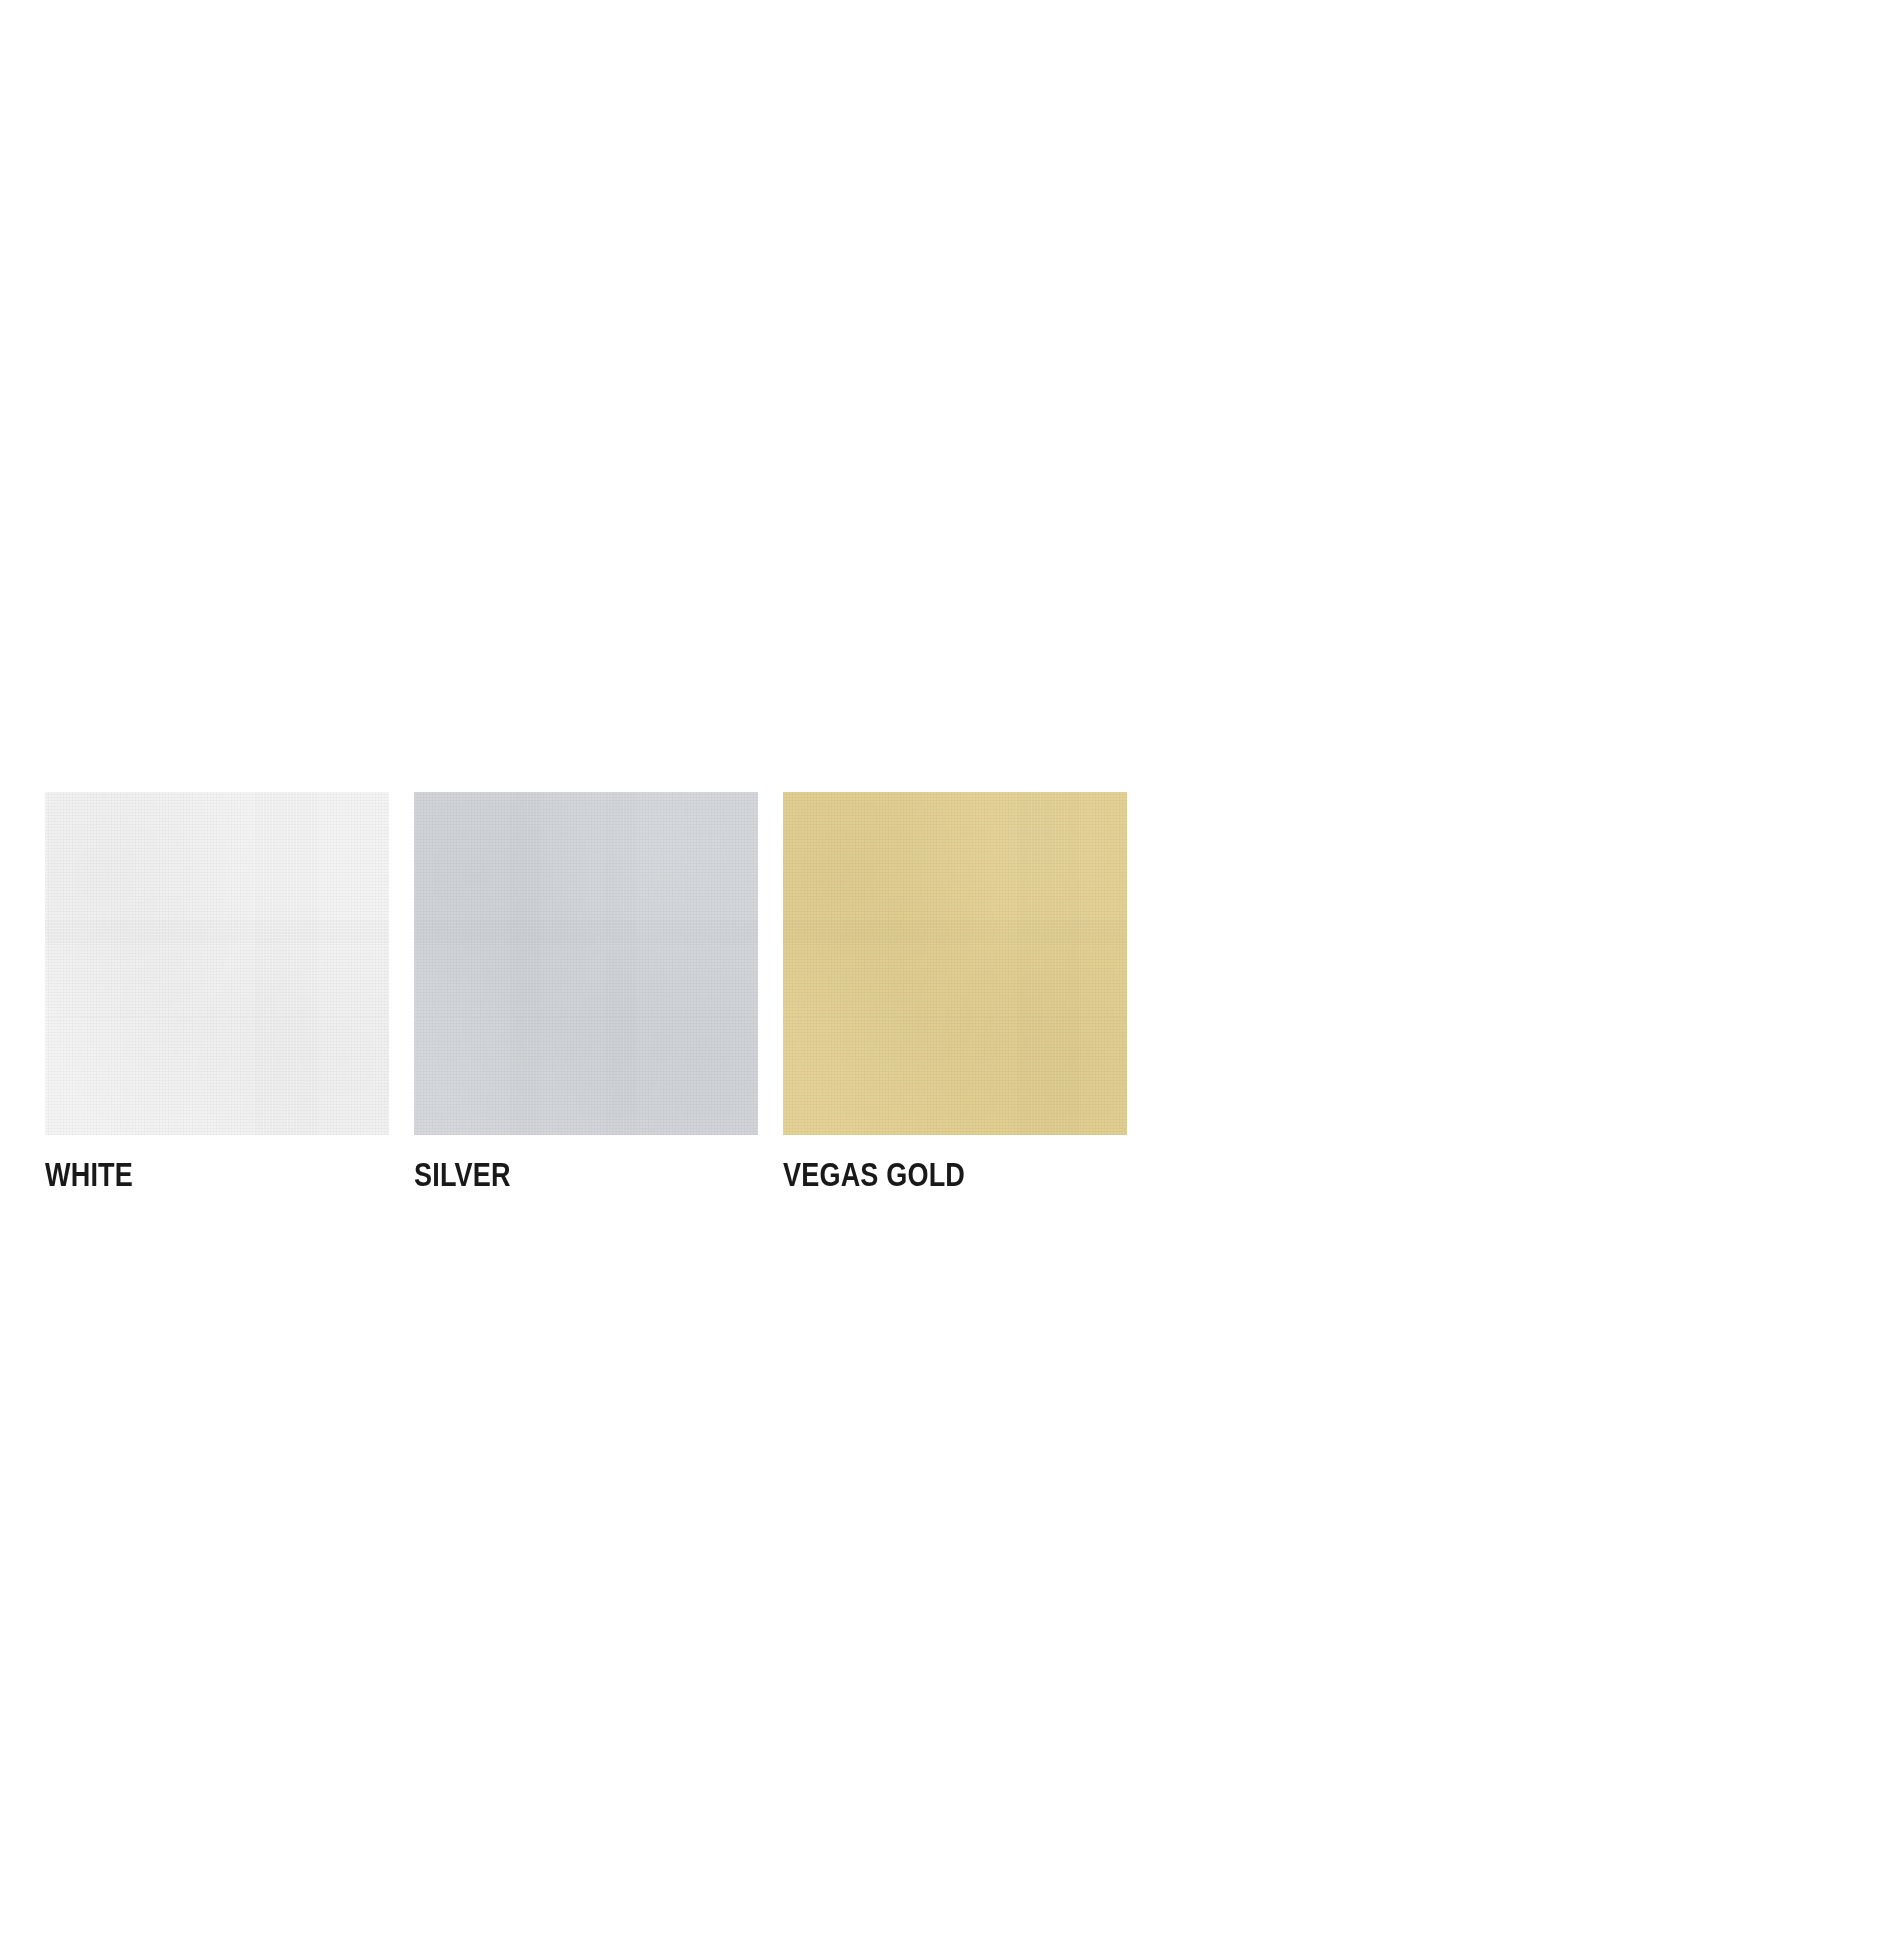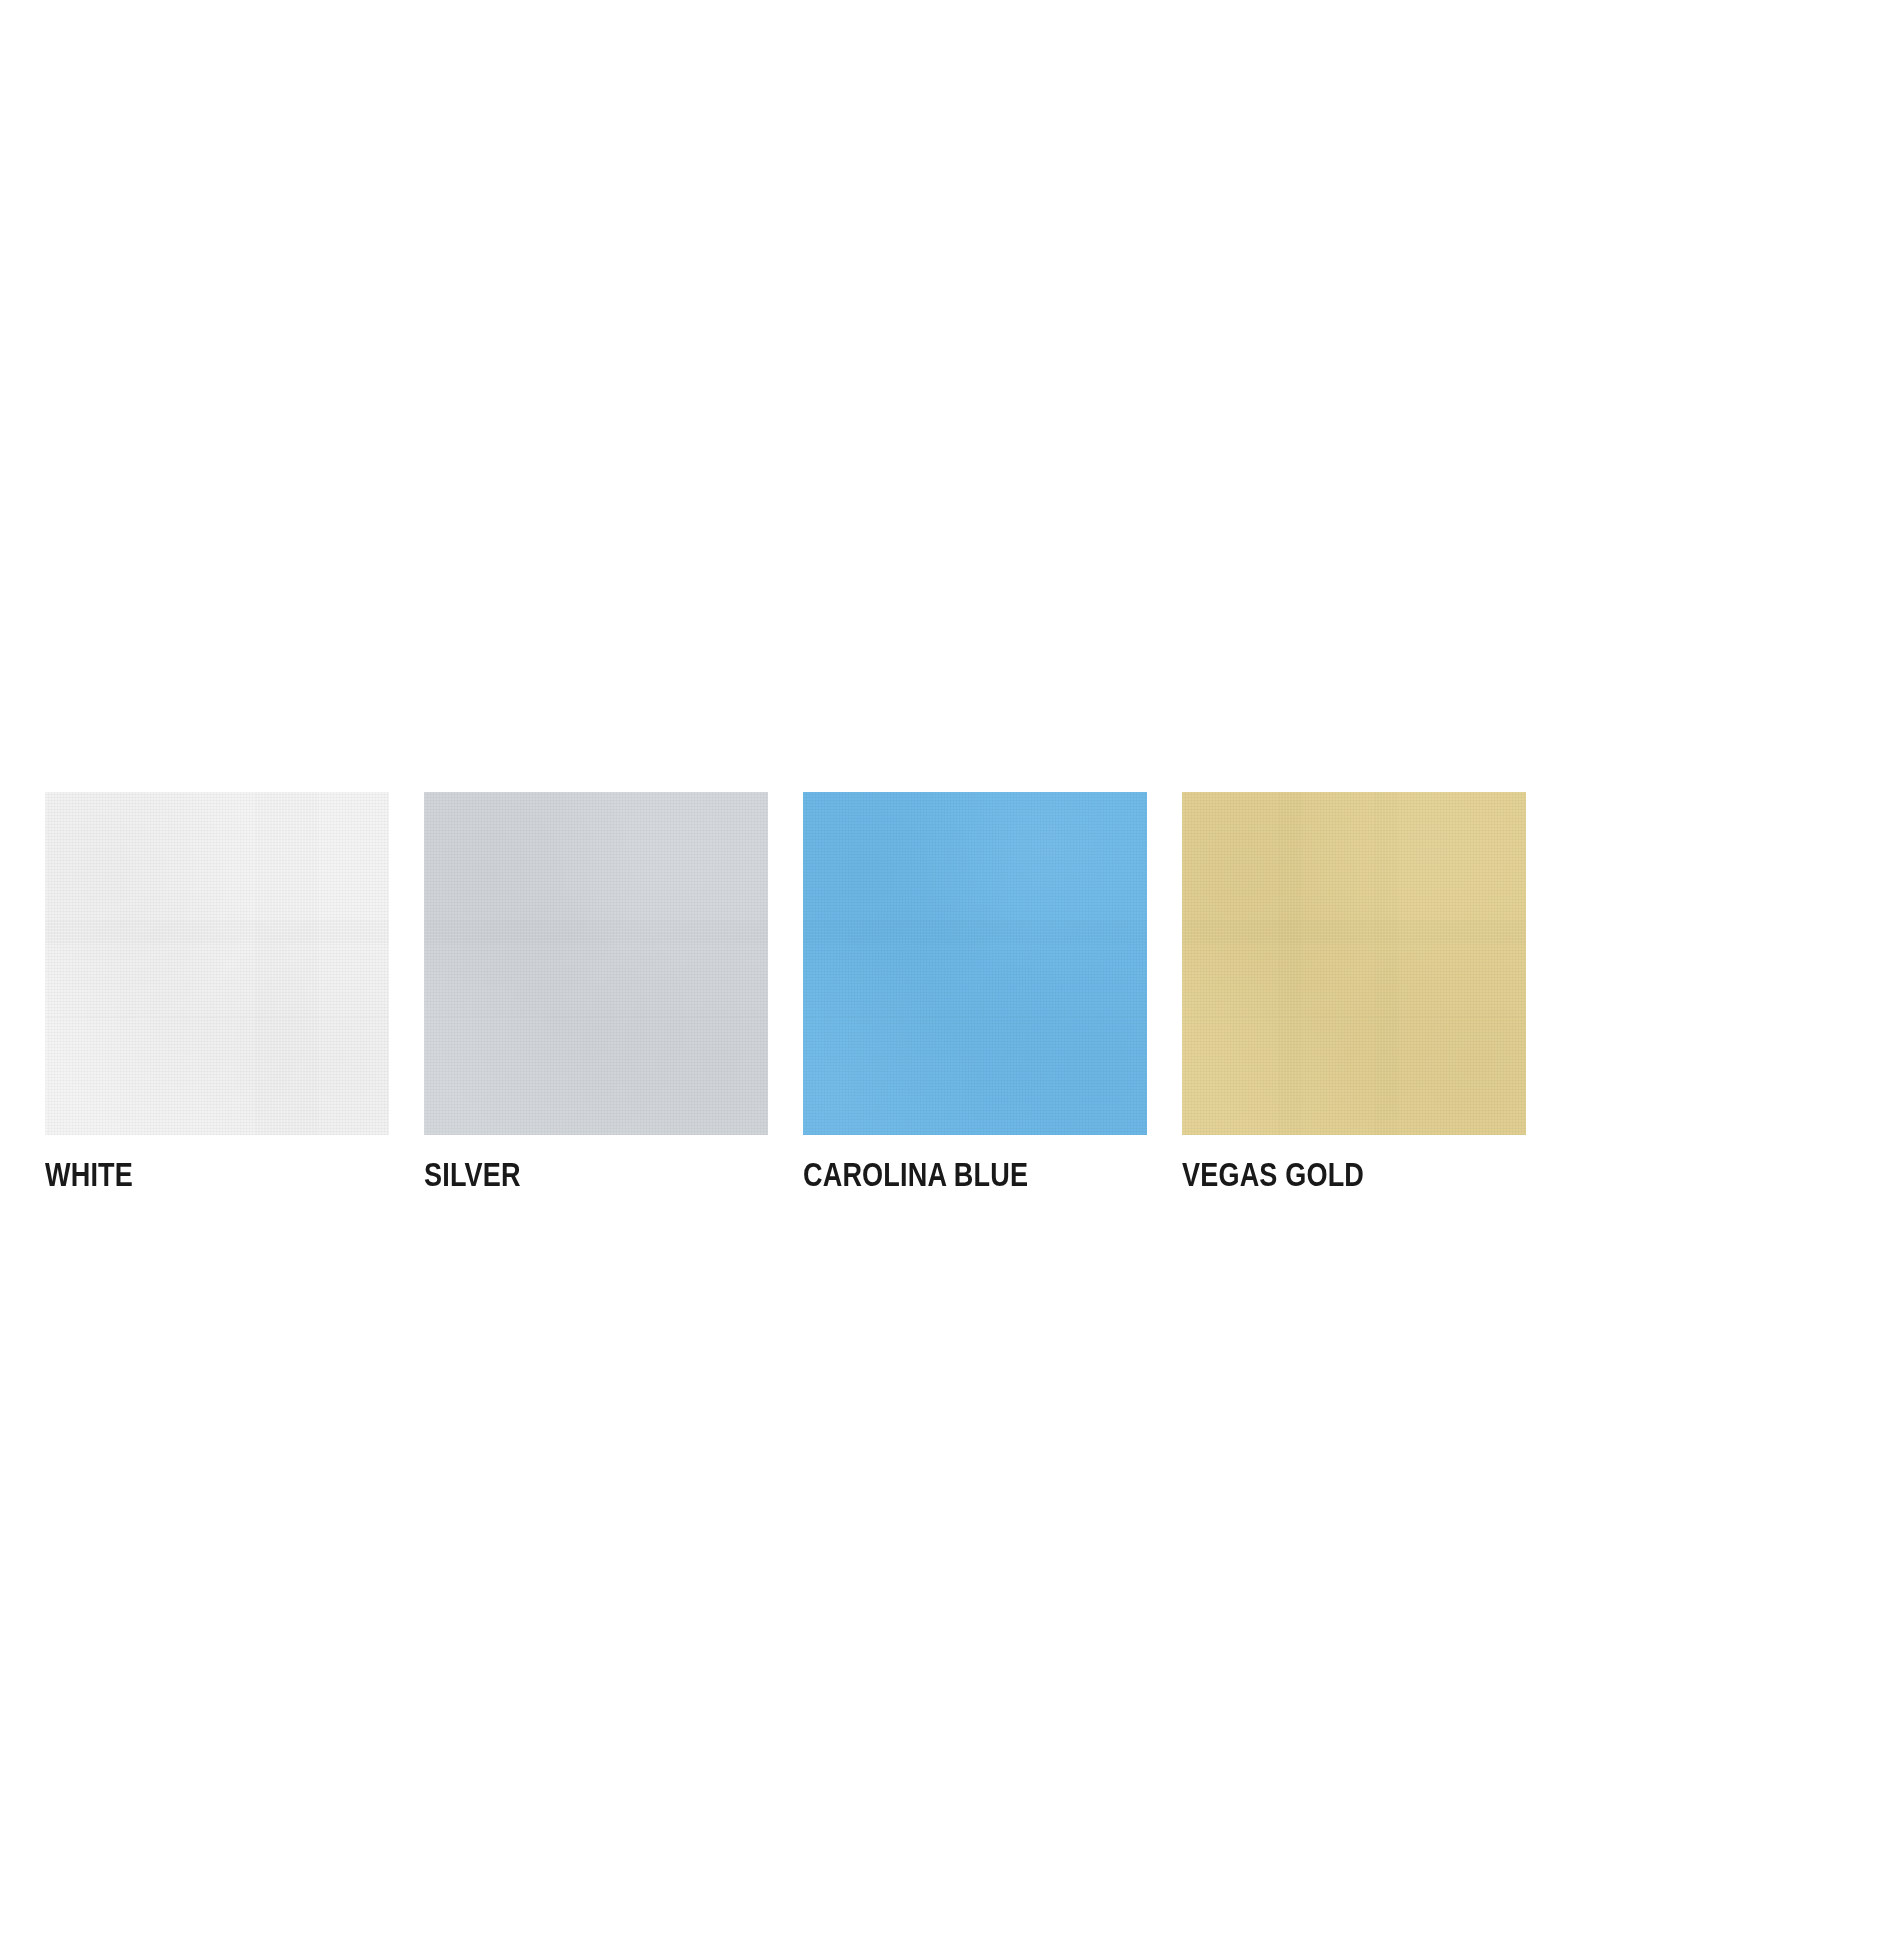--- a/index.html
+++ b/index.html
@@ -18,21 +18,21 @@
 
   #swatch-board {
     position: absolute;
     left: 45px;
     top: 792px;
     width: 1809px;
     height: 395px;
     display: flex;
     flex-direction: row;
     align-items: flex-start;
-    gap: 35px;
+    gap: 25px;
   }
 
   .swatch-cell {
     width: 344px;
     display: flex;
     flex-direction: column;
     align-items: flex-start;
   }
 
   .swatch-chip {
@@ -106,27 +106,20 @@
   </div>
 
   <div class="swatch-cell">
     <div class="swatch-chip" style="background-color: rgb(211, 215, 219);">
       <div class="weave"></div>
       <div class="mottle"></div>
     </div>
     <div class="swatch-label" style="color: rgb(25, 25, 25);">SILVER</div>
   </div>
 
-  <div class="swatch-cell">
-    <div class="swatch-chip" style="background-color: rgb(109, 185, 232);">
-      <div class="weave"></div>
-      <div class="mottle"></div>
-    </div>
-    <div class="swatch-label" style="color: rgb(25, 25, 25);">CAROLINA BLUE</div>
-  </div>
 
 
   <div class="swatch-cell">
     <div class="swatch-chip" style="background-color: rgb(227, 209, 147);">
       <div class="weave"></div>
       <div class="mottle"></div>
     </div>
     <div class="swatch-label" style="color: rgb(25, 25, 25);">VEGAS GOLD</div>
   </div>
 

